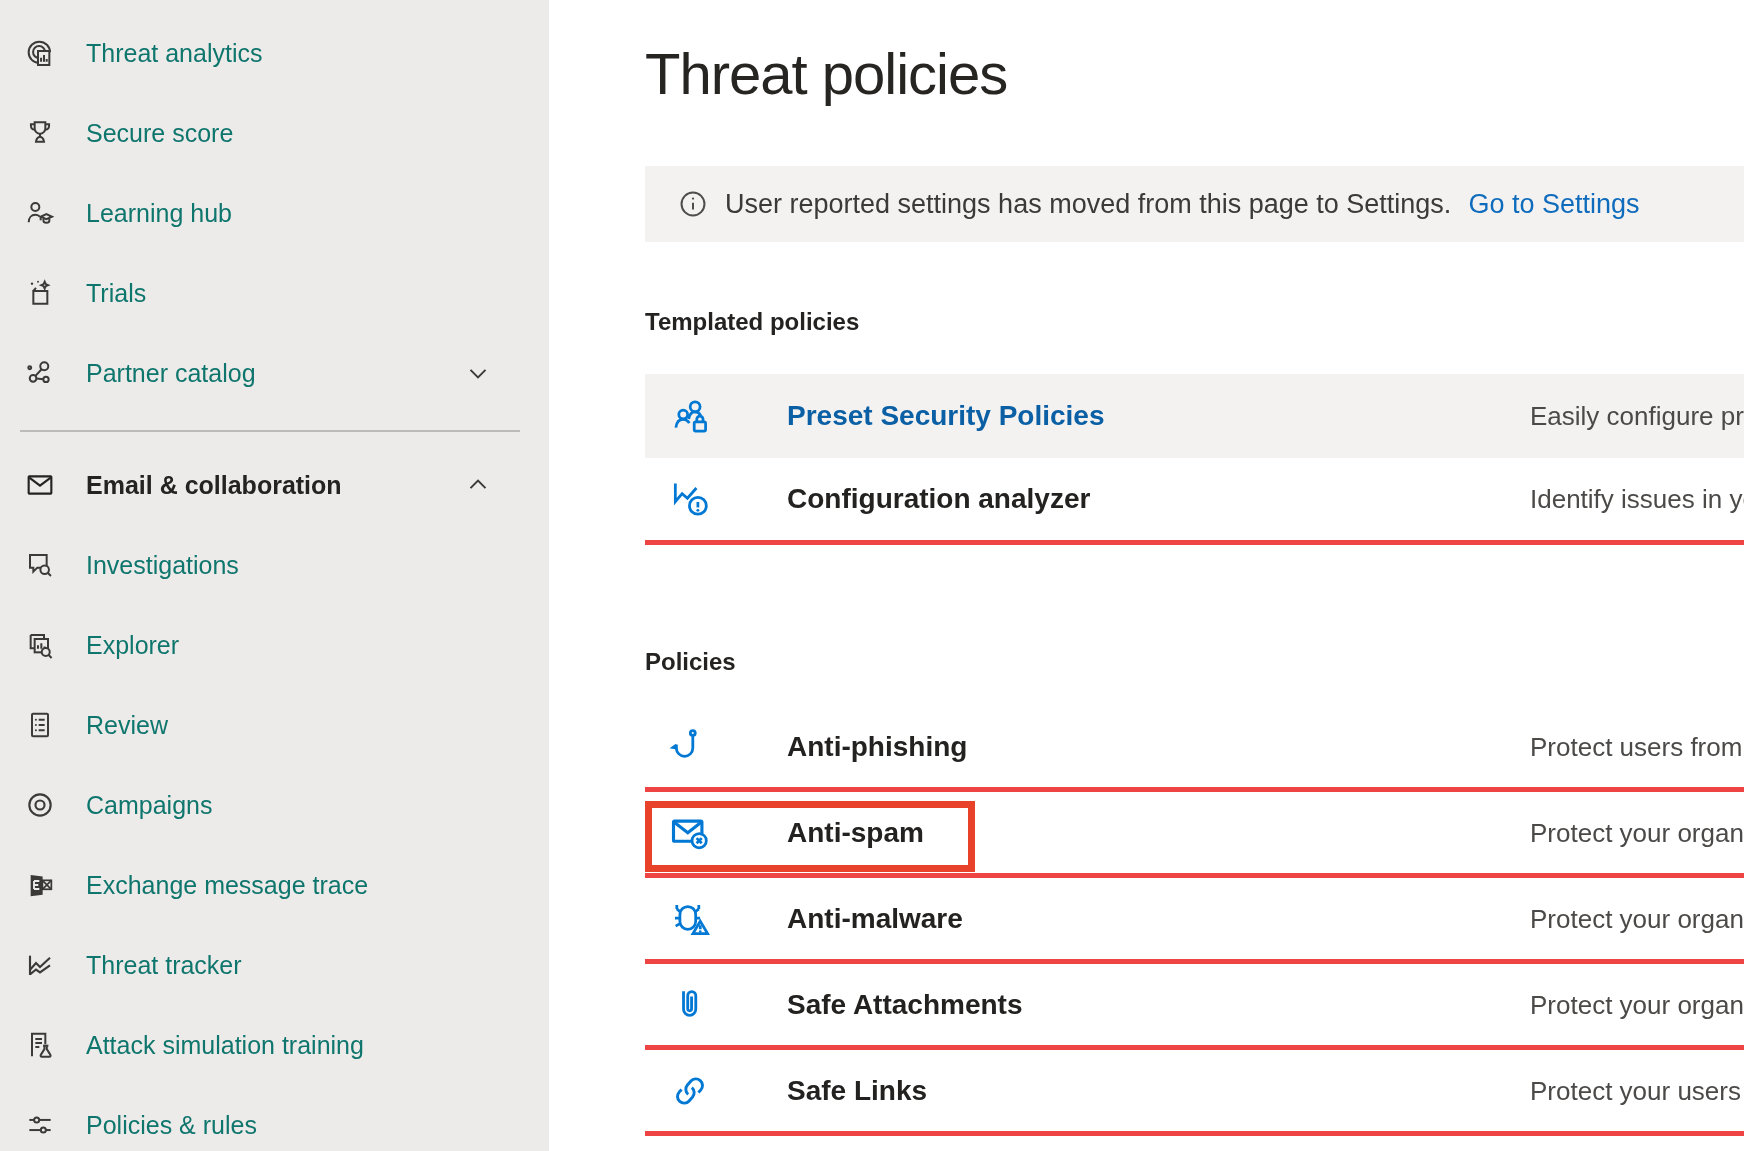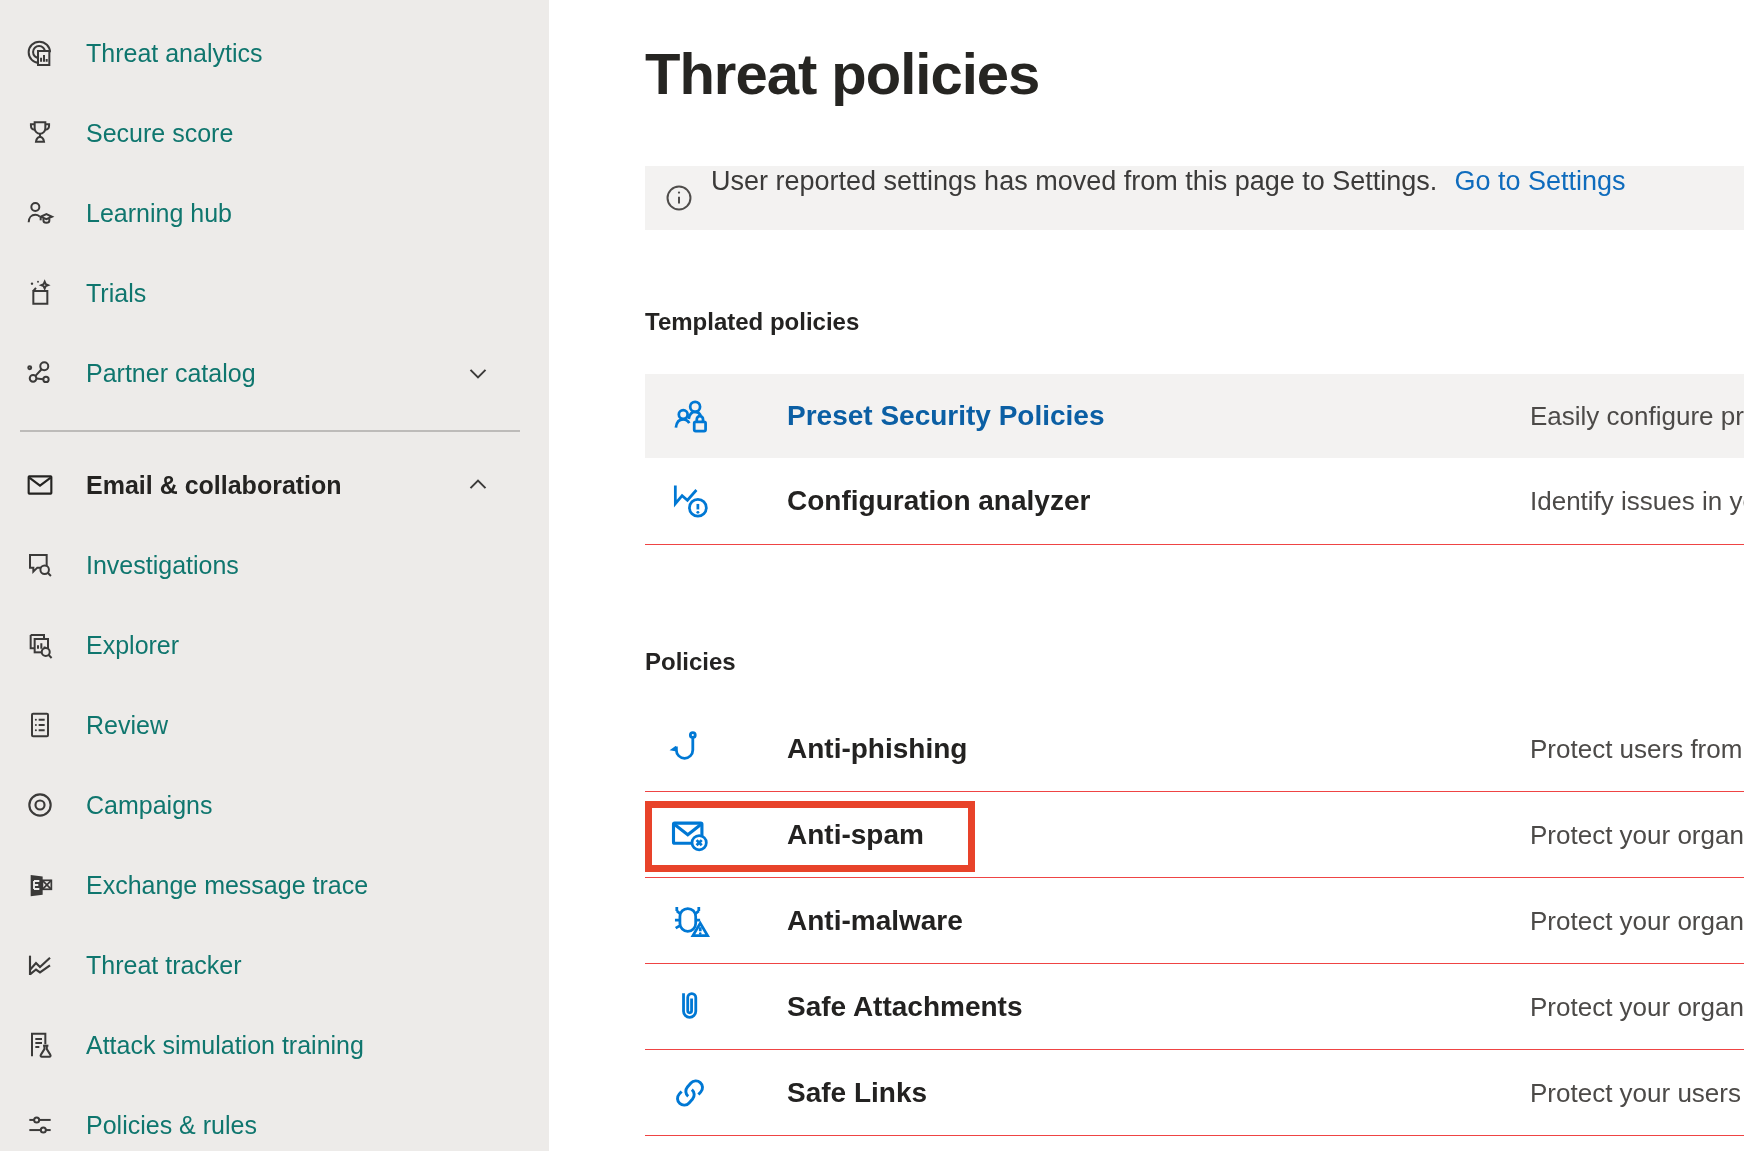--- a/index.html
+++ b/index.html
@@ -25,45 +25,45 @@
   .side-chevron { position:absolute; right:56px; top:50%; transform:translateY(-50%); }
   .side-divider {
     border:none; border-top:2px solid #bdbbb9;
     margin:17px 29px 0 20px; height:0;
   }
   .side-group-bottom { padding-top:13px; }
 
   
   .main-title {
     position:absolute; left:645px; top:40px;
-    font-size:58px; font-weight:700; letter-spacing:-1px; color:#262522;
+    font-size:58px; font-weight:400; letter-spacing:-1px; color:#262522;
   }
   .banner {
-    position:absolute; left:645px; right:0; top:166px; height:64px;
-    background:#f3f2f1; display:flex; padding-left:18px;
+    position:absolute; left:645px; right:0; top:166px; height:76px;
+    background:#f3f2f1; display:flex; align-items:center; padding-left:32px;
   }
   .banner .info-ic { flex:0 0 32px; display:flex; align-items:center; }
   .banner .banner-text { margin-left:16px; font-size:27px; color:#3b3a39; white-space:nowrap; }
   .banner .banner-link { margin-left:17px; font-size:27px; color:#0f6cbd; white-space:nowrap; cursor:pointer; text-decoration:none; }
 
   .section-heading {
     position:absolute; left:645px; font-size:24px; font-weight:700; color:#242322;
   }
   #heading-templated { top:308px; }
   #heading-policies  { top:648px;text-align:right; }
 
   .rows { position:absolute; left:645px; right:0; }
   #rows-templated { top:374px; }
   #rows-policies  { top:706px; }
 
   .policy-row { position:relative; height:86px; cursor:pointer; }
   .policy-row.h84 { height:84px; }
   .policy-row.h87 { height:87px; }
   .policy-row.band { background:#f3f2f1; }
-  .policy-row.sep { border-bottom:1px solid #ef4444; }
+  .policy-row.sep { border-bottom:5px solid #ef4444; }
   .policy-row .pic {
     position:absolute; left:22px; top:50%; transform:translateY(-50%);
     width:46px; height:46px; display:flex; align-items:center; justify-content:center;
   }
   .policy-row .plabel {
     position:absolute; left:142px; top:50%; transform:translateY(-50%);
     font-size:28px; font-weight:700; color:#232221; white-space:nowrap;
   }
   .policy-row .plabel.linkblue { color:#0b5fa4; }
   .policy-row .pdesc {

